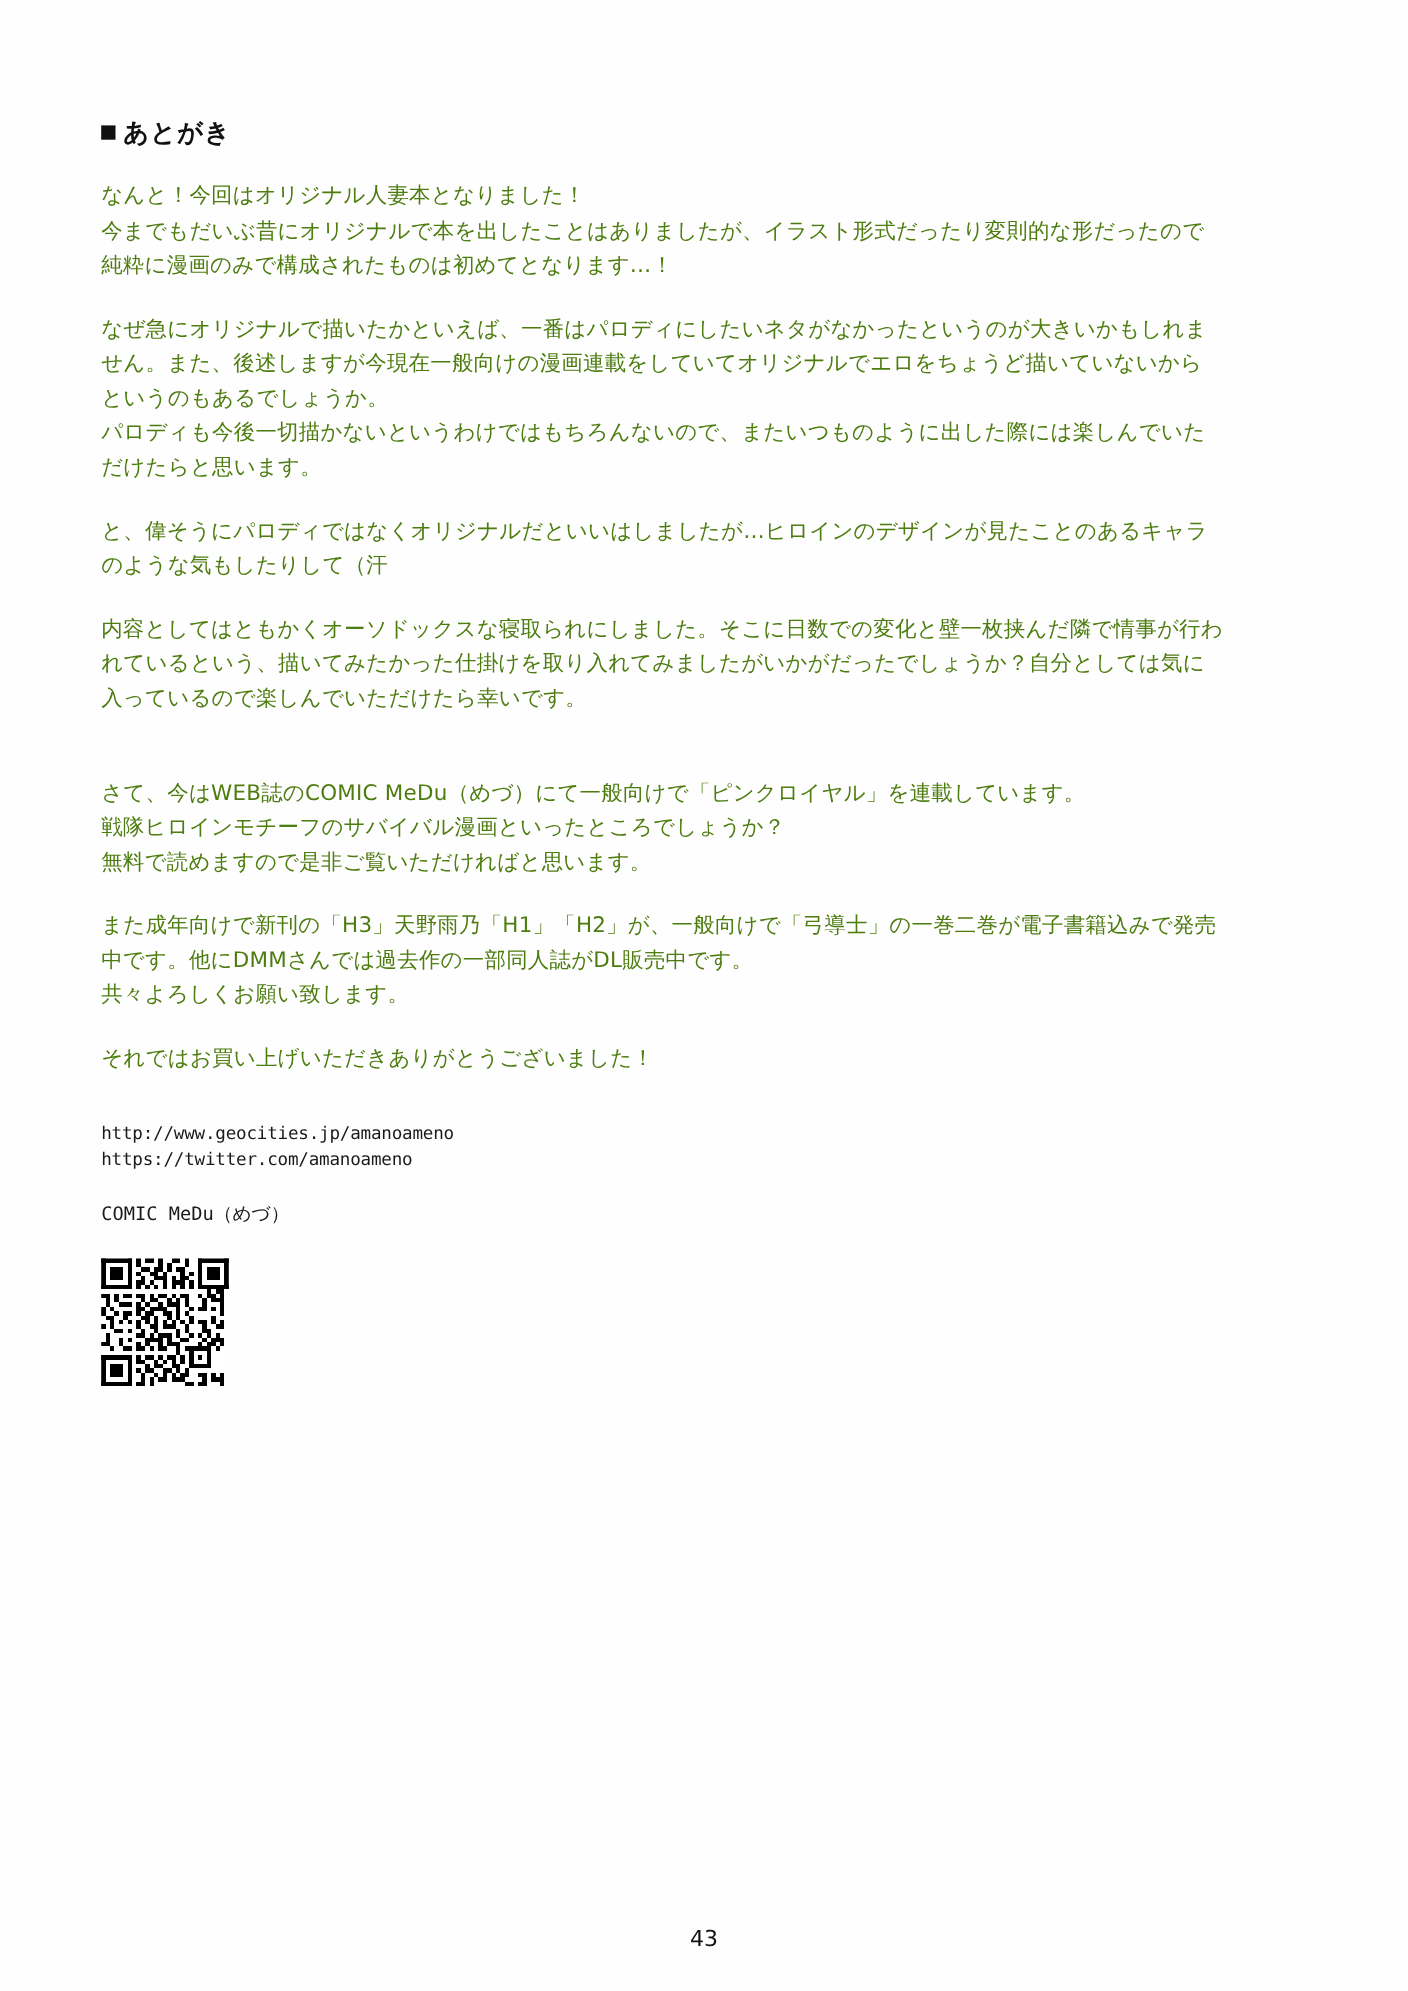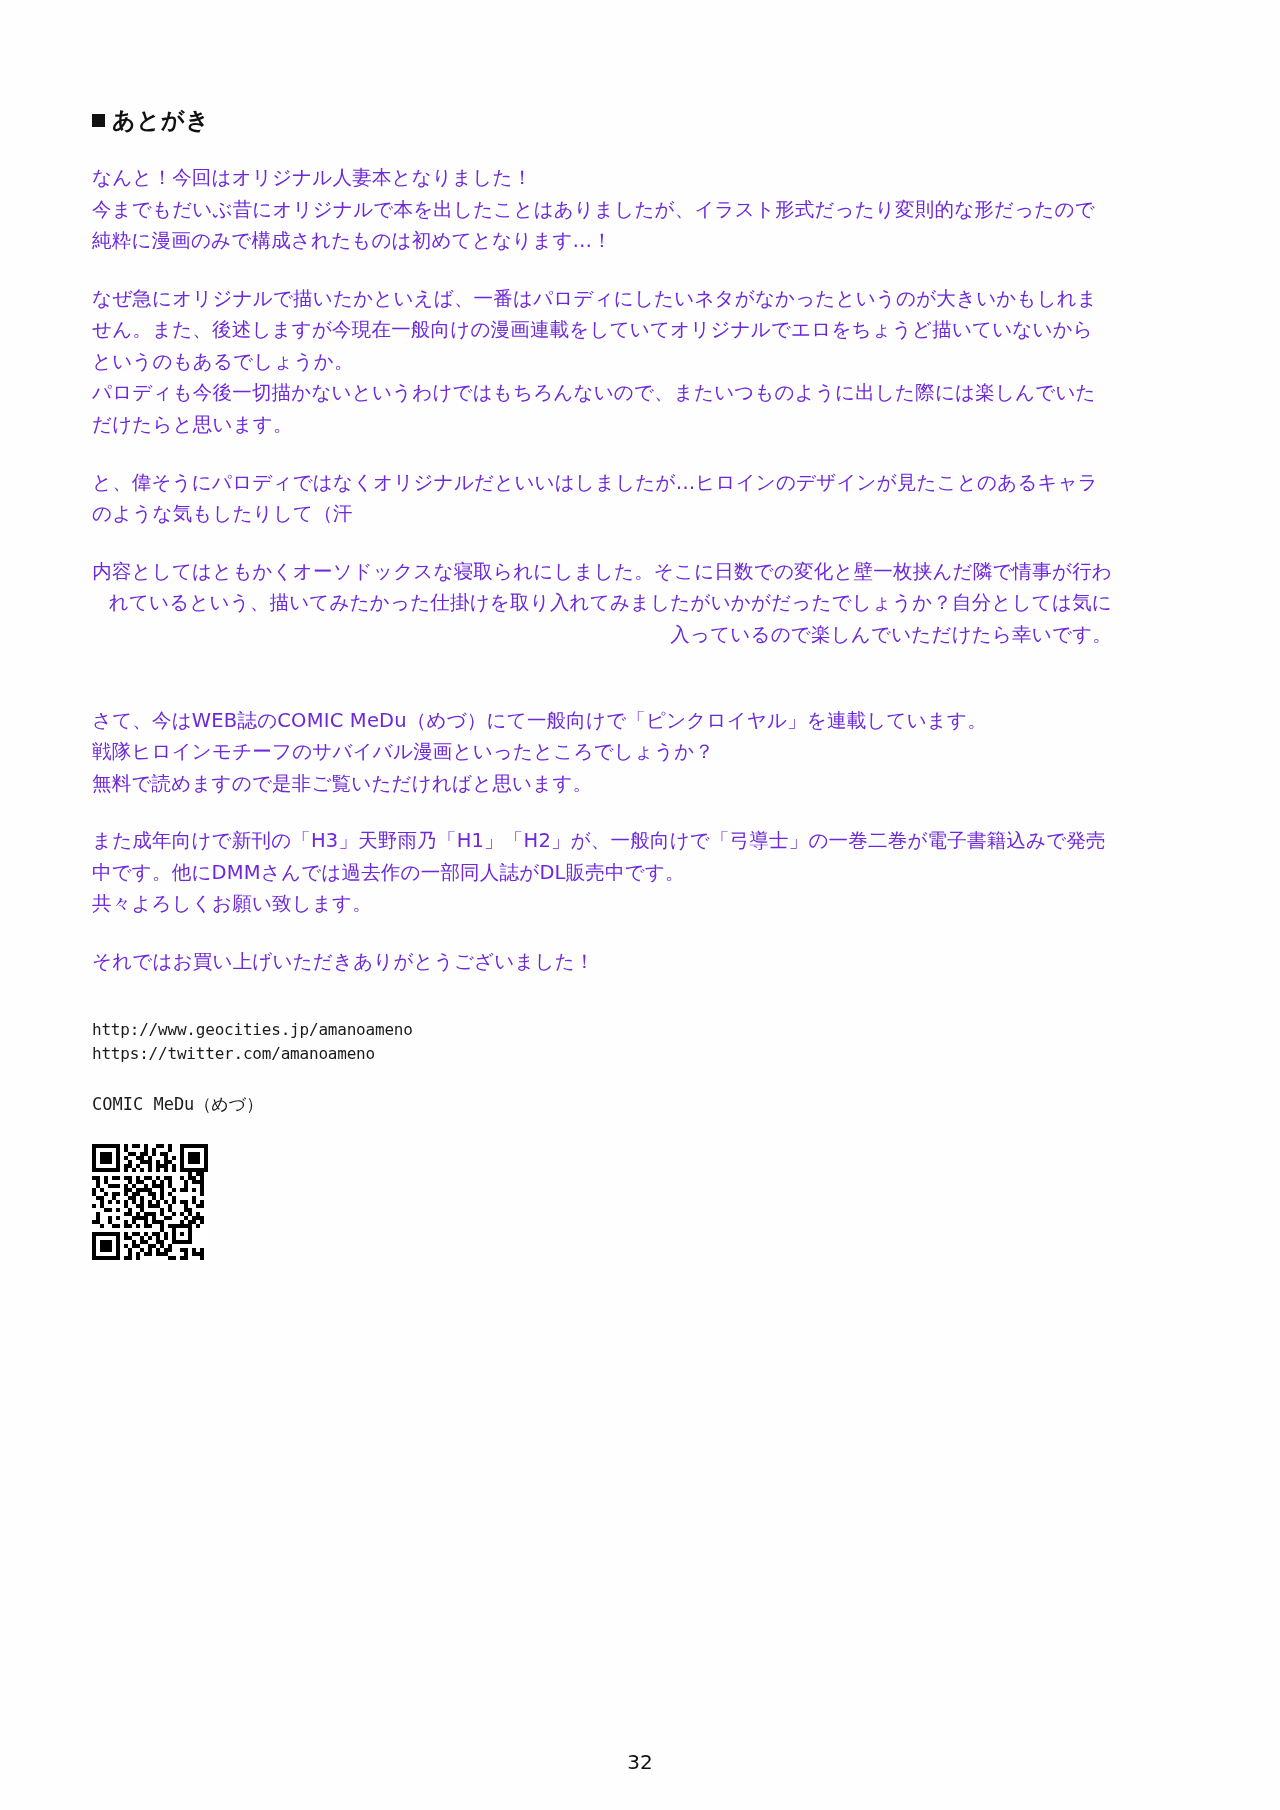--- a/index.html
+++ b/index.html
@@ -46,27 +46,27 @@
     background: #111;
     margin-right: 4px;
     flex: none;
   }
 
   .para {
     font-family: "DejaVu Sans", sans-serif;
     font-size: 19.5px;
     line-height: 1.62;
     letter-spacing: 0.2px;
-    color: #6d28d9;
+    color: #4d7c0f;
     margin: 0 0 26px 0;
     white-space: pre-line;
     max-width: 1020px;
   }
   .para.gap-lg { margin-bottom: 40px; }
-  .para.gap-xl { margin-bottom: 54px; text-align: right; }
+  .para.gap-xl { margin-bottom: 54px; }
 
   .signature {
     font-family: "DejaVu Sans", sans-serif;
     font-size: 19px;
     line-height: 1.6;
     margin: 0 0 4px 0;
     color: #1a1a1a;
   }
   .mono-line {
     font-family: "DejaVu Sans Mono", monospace;
@@ -339,14 +339,14 @@
           <rect x="23" y="27" width="1" height="2"></rect>
             <rect x="26" y="27" width="2" height="1"></rect>
           <rect x="22" y="28" width="1" height="1"></rect>
             <rect x="27" y="28" width="1" height="1"></rect>
         </g>
       </svg>
     </div>
 
   </div>
 
-  <div class="page-number">32</div>
+  <div class="page-number">43</div>
 </div>
 
 </body></html>

